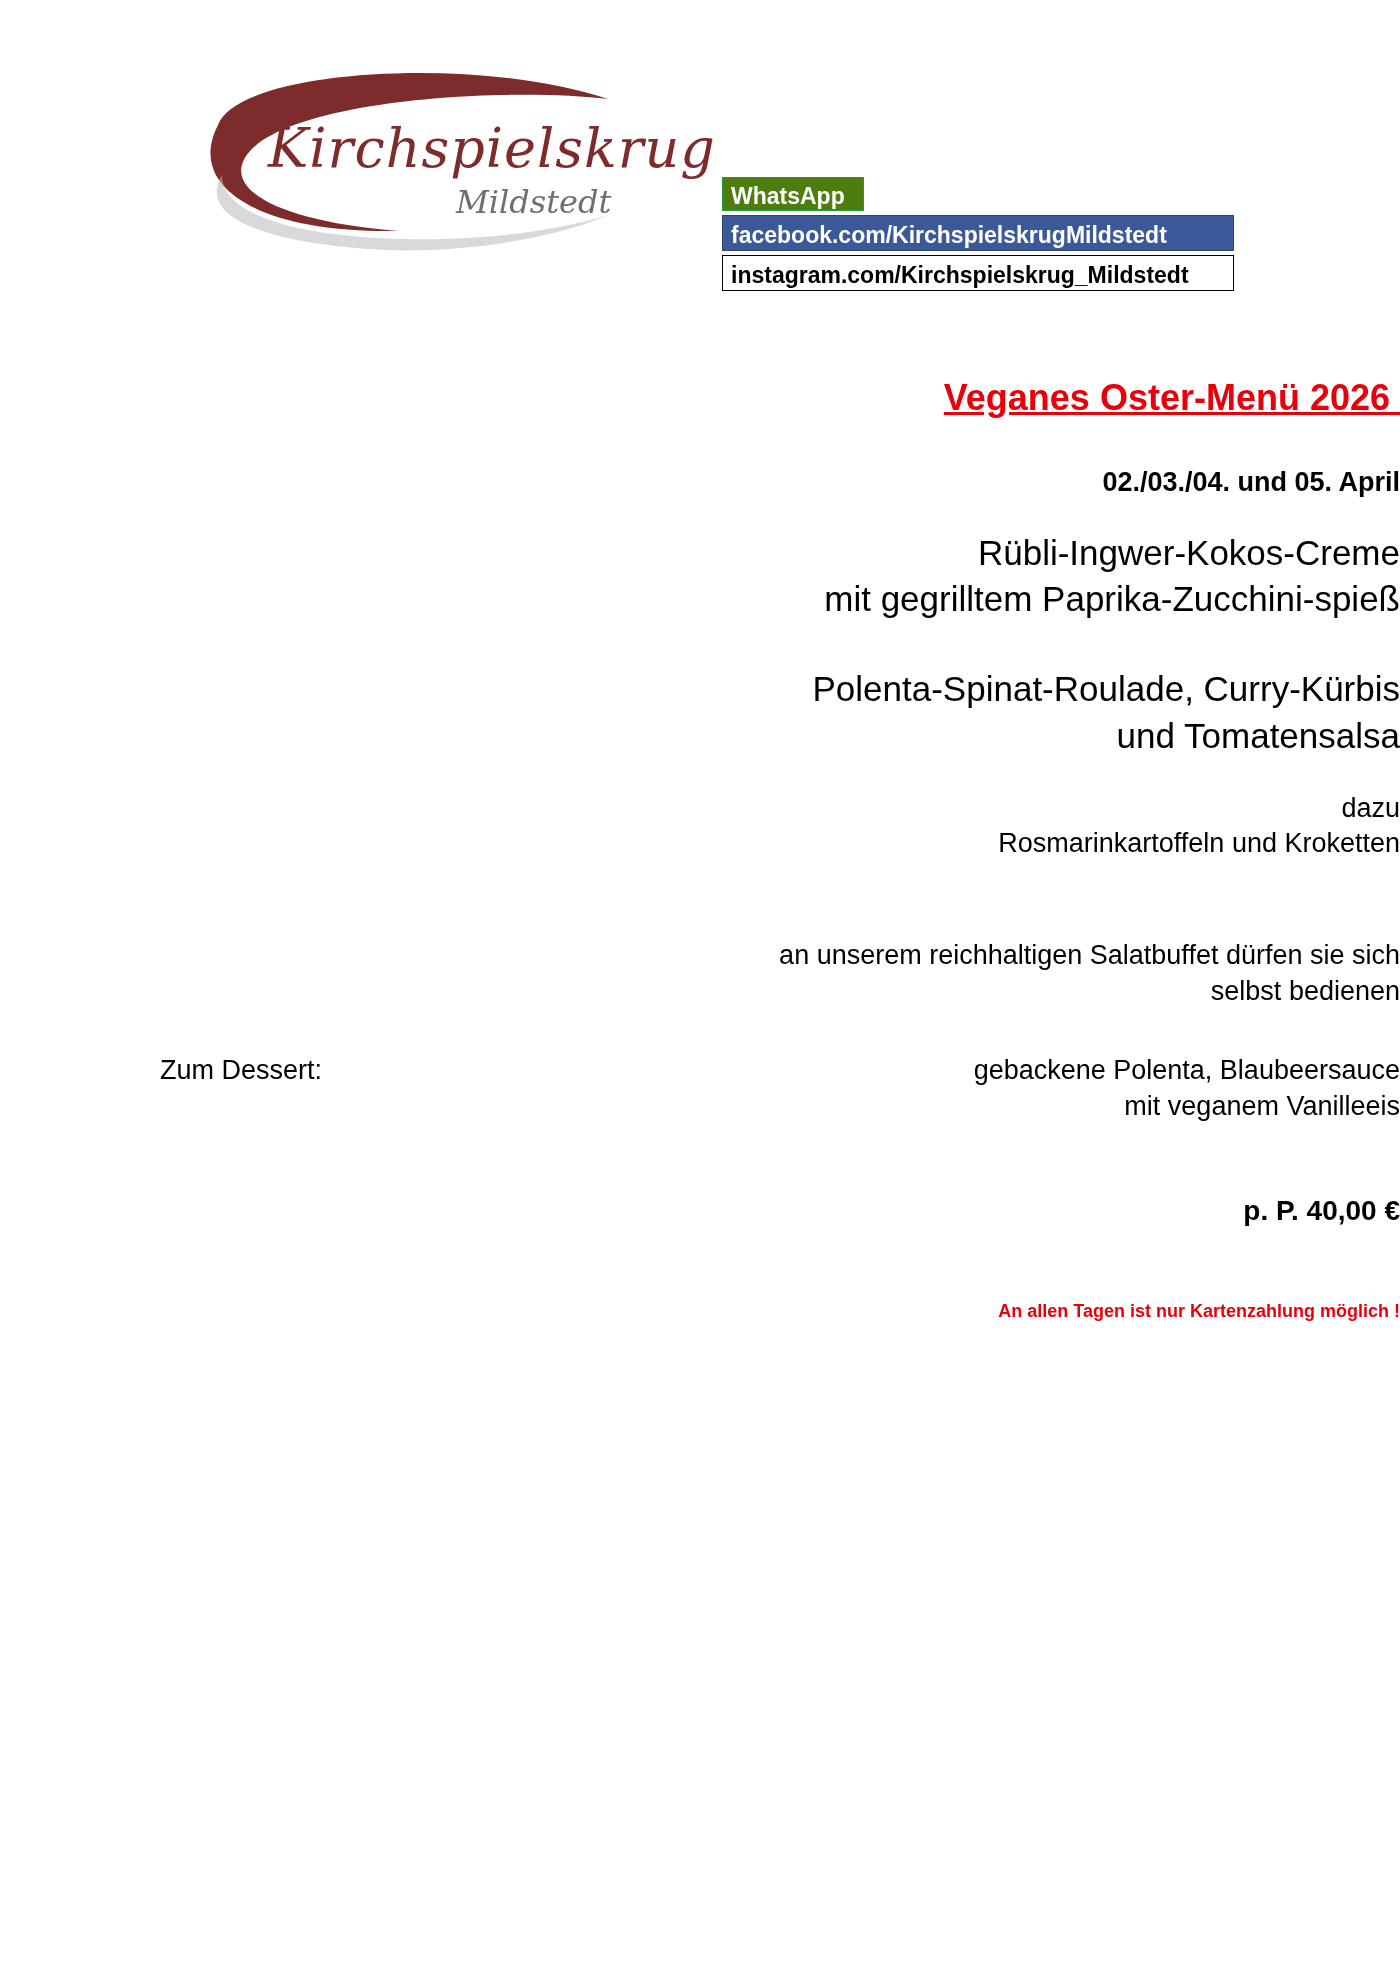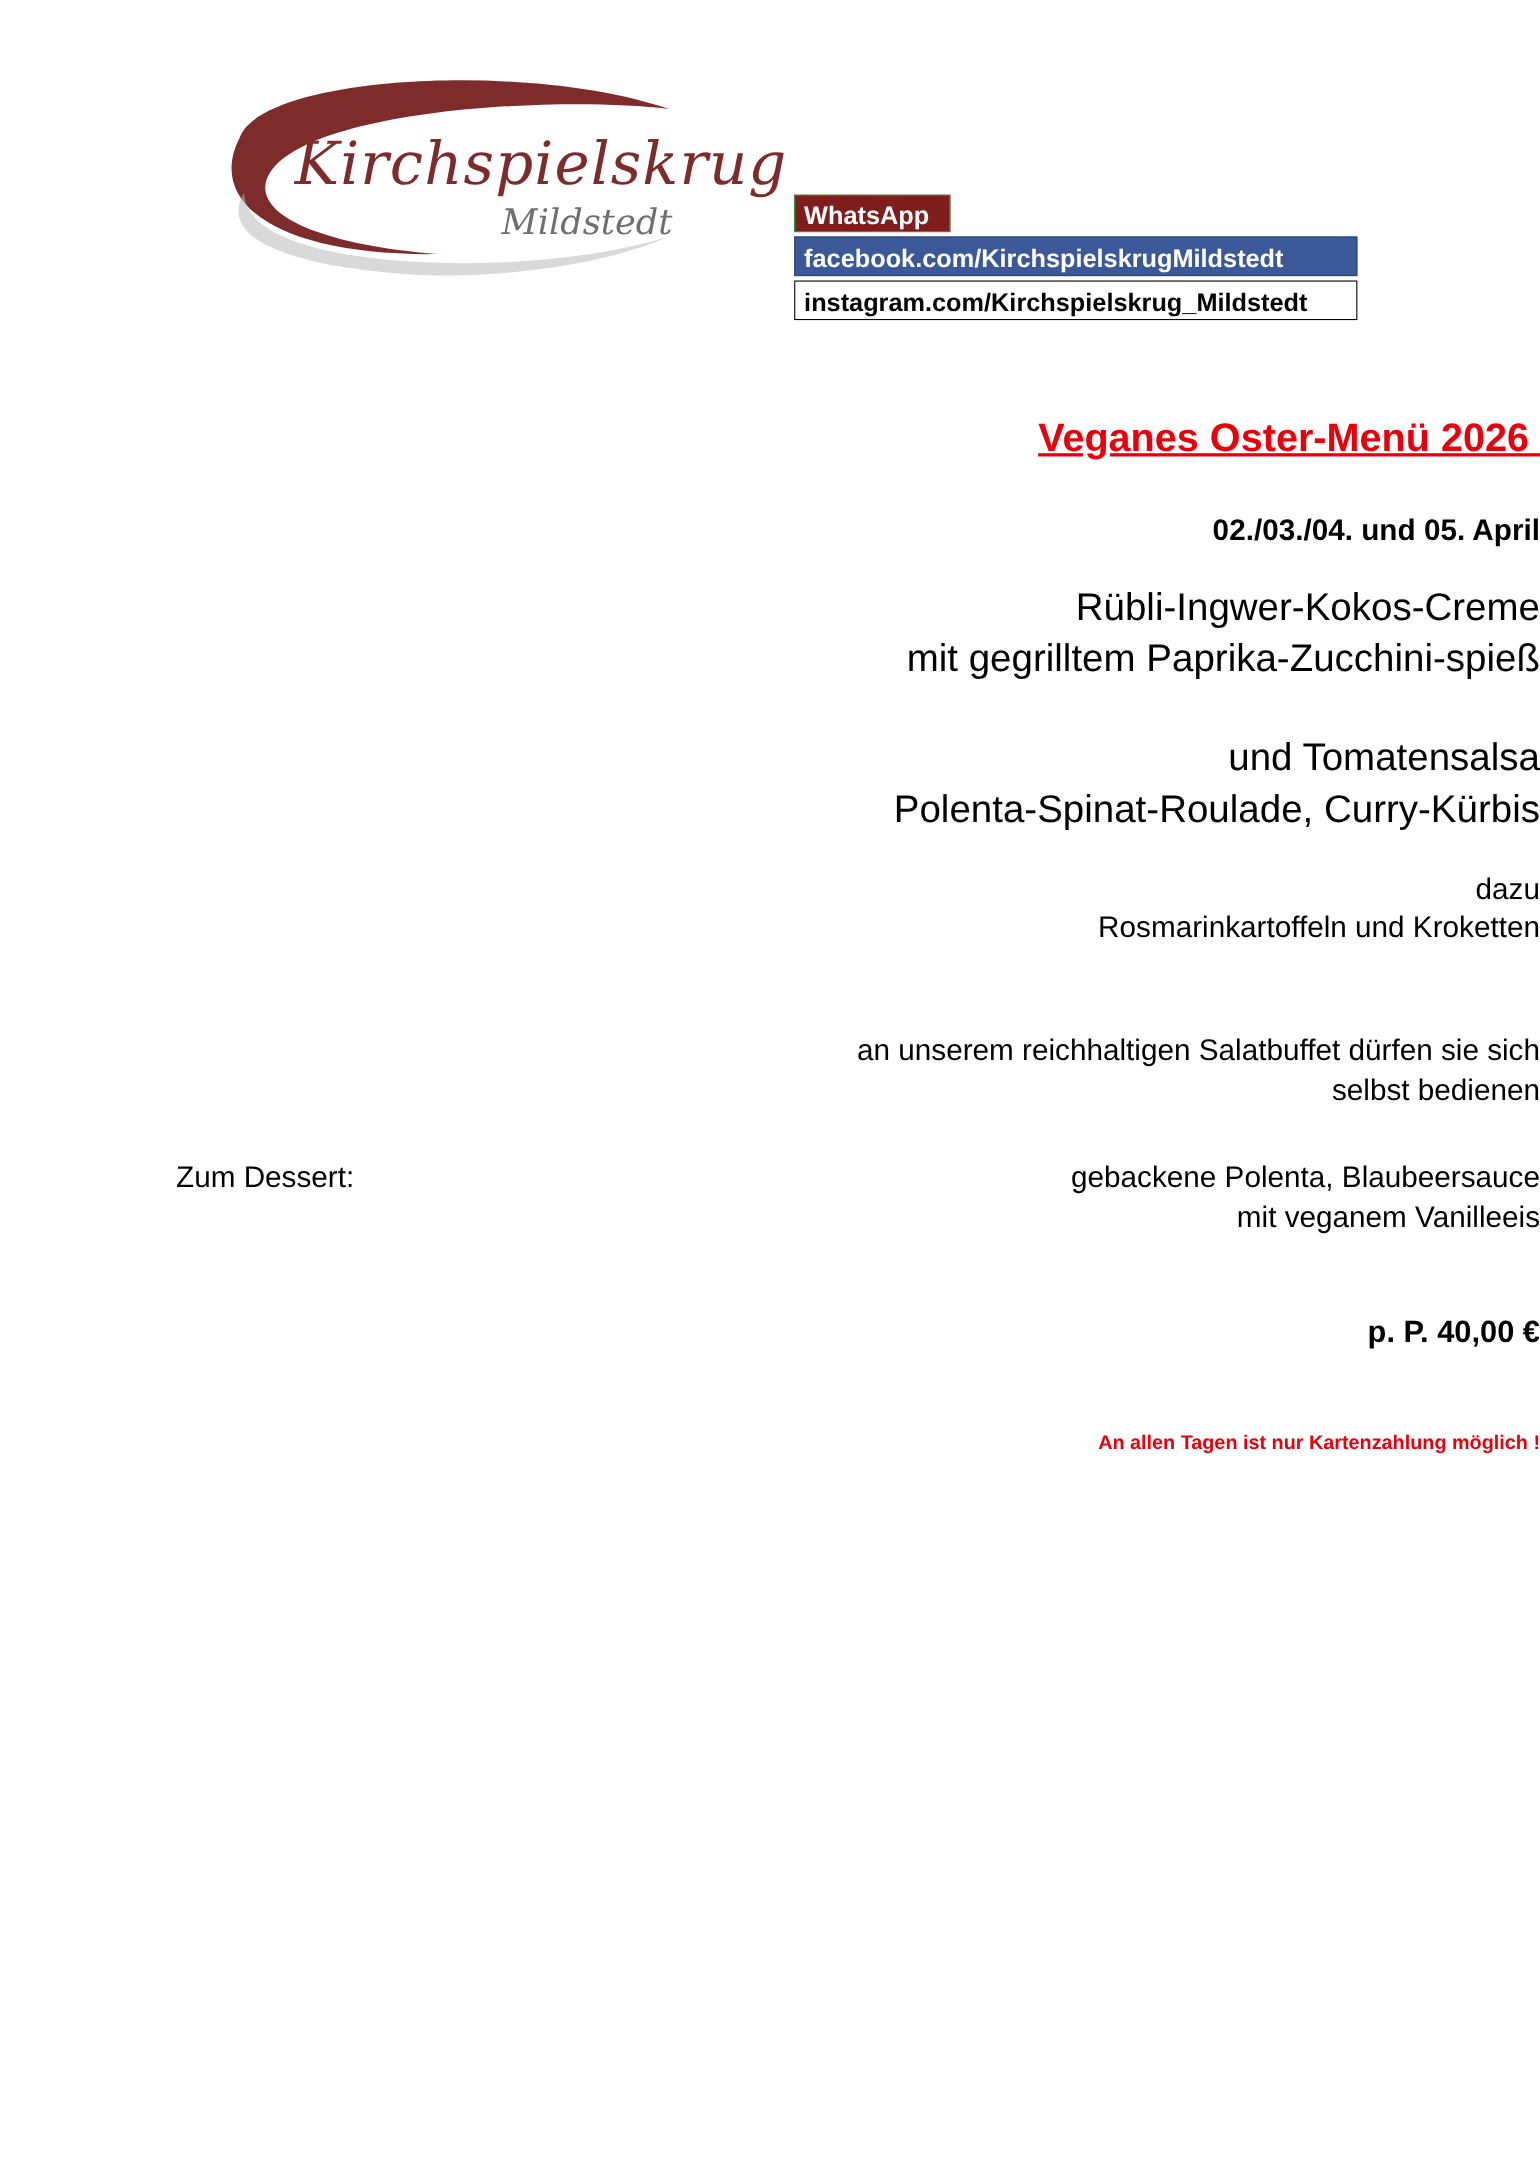--- a/index.html
+++ b/index.html
@@ -81,21 +81,21 @@
     box-sizing: border-box;
     display: block;
     font-family: "Liberation Sans", sans-serif;
     font-weight: bold;
     line-height: 1;
   }
 
   .badge-whatsapp {
     width: 142px;
     height: 34px;
-    background: #7f1d1d;
+    background: #4d7c0f;
     border: 1px solid #1f9e3d;
     color: #ffffff;
     font-size: 23px;
     padding: 7px 0 0 8px;
     margin-bottom: 4px;
   }
 
   .badge-facebook {
     width: 512px;
     height: 36px;
@@ -238,22 +238,22 @@
     </div>
 
     <div class="dates">02./03./04. und 05. April</div>
 
     <div class="course">
       <div>Rübli-Ingwer-Kokos-Creme</div>
       <div>mit gegrilltem Paprika-Zucchini-spieß</div>
     </div>
 
     <div class="course course-gap-big">
+      <div>Polenta-Spinat-Roulade, Curry-Kürbis</div>
       <div>und Tomatensalsa</div>
-      <div>Polenta-Spinat-Roulade, Curry-Kürbis</div>
     </div>
 
     <div class="dazu">
       <div>dazu</div>
       <div>Rosmarinkartoffeln und Kroketten</div>
     </div>
 
     <div class="buffet">
       <div>an unserem reichhaltigen Salatbuffet dürfen sie sich</div>
       <div>selbst bedienen</div>

